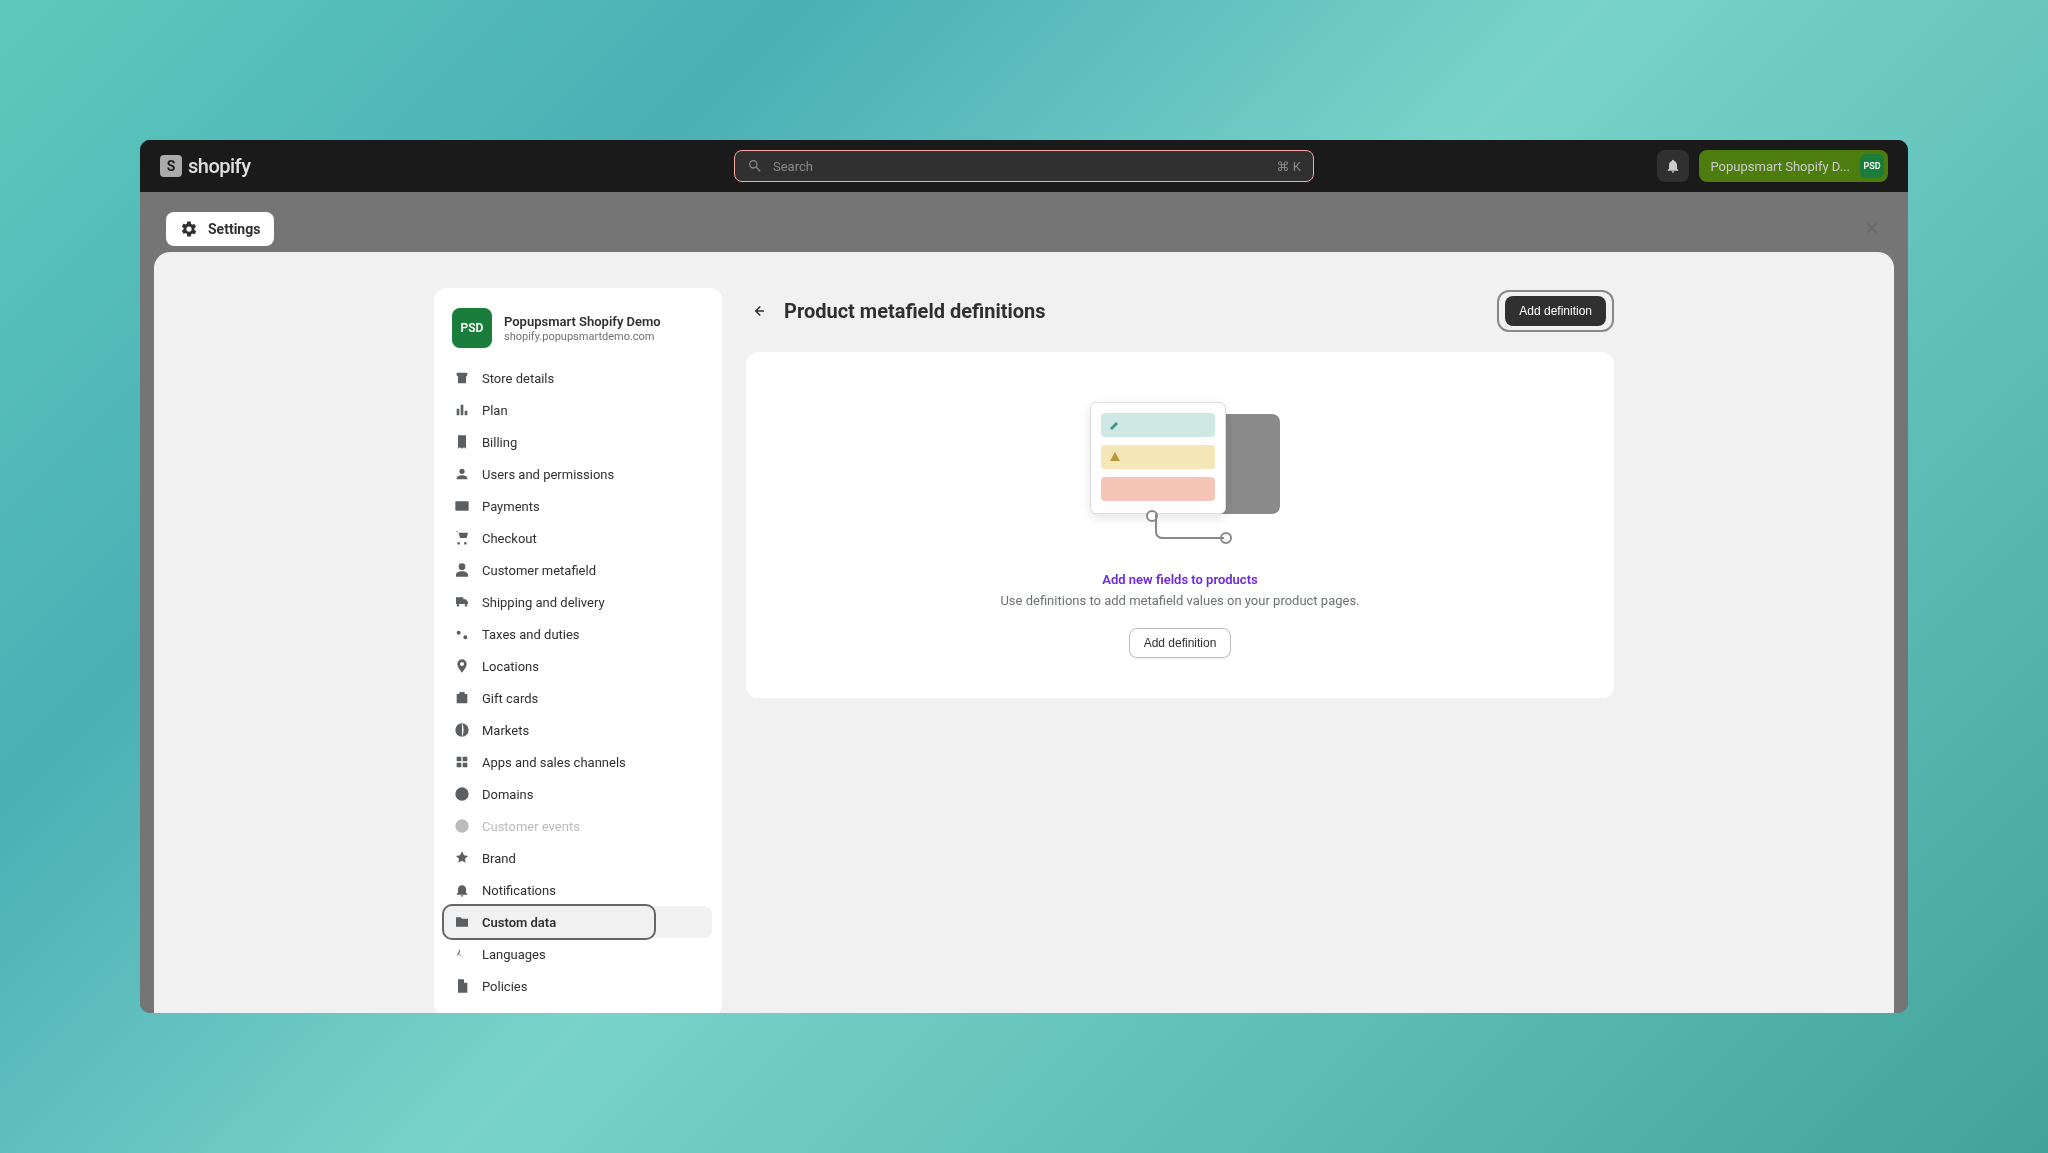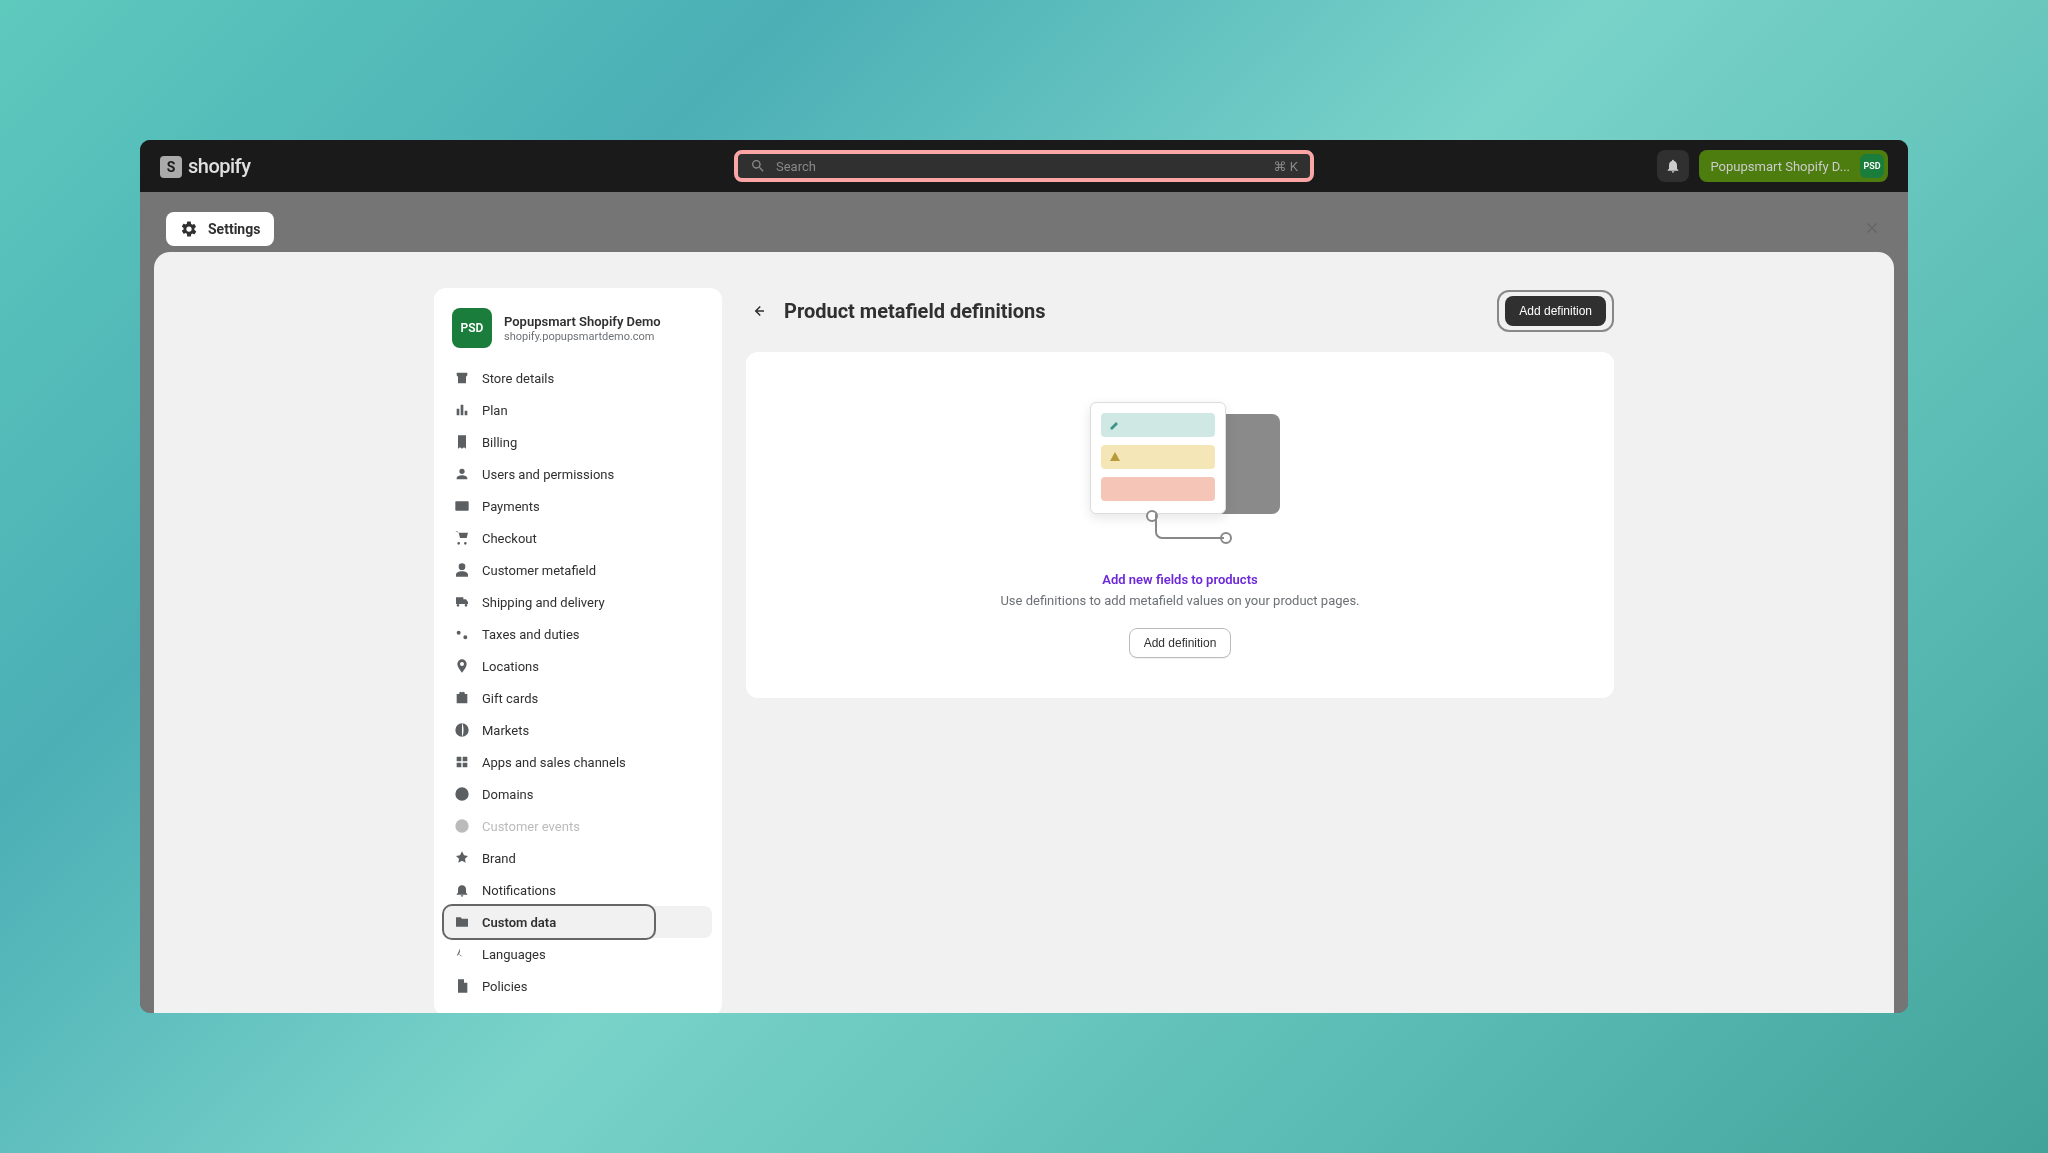--- a/index.html
+++ b/index.html
@@ -28,21 +28,21 @@
     .top-bar {
       height: 52px;
       background: #1a1a1a;
       display: flex;
       align-items: center;
       padding: 0 20px;
       position: relative;
     }
     .logo-area {
       display: flex;
-      align-items: flex-end;
+      align-items: center;
       gap: 6px;
     }
     .logo-icon {
       width: 22px;
       height: 22px;
       background: #aaa;
       border-radius: 4px;
       position: relative;
     }
     .logo-icon::after {
@@ -61,21 +61,21 @@
       font-weight: 500;
       letter-spacing: -0.5px;
     }
     .search-bar {
       position: absolute;
       left: 50%;
       transform: translateX(-50%);
       width: 580px;
       height: 32px;
       background: #303030;
-      border: 4px solid #fca5a5;
+      border: 1px solid #fca5a5;
       border-radius: 8px;
       display: flex;
       align-items: center;
       padding: 0 12px;
       gap: 10px;
     }
     .search-icon-svg {
       width: 16px;
       height: 16px;
       fill: #888;

